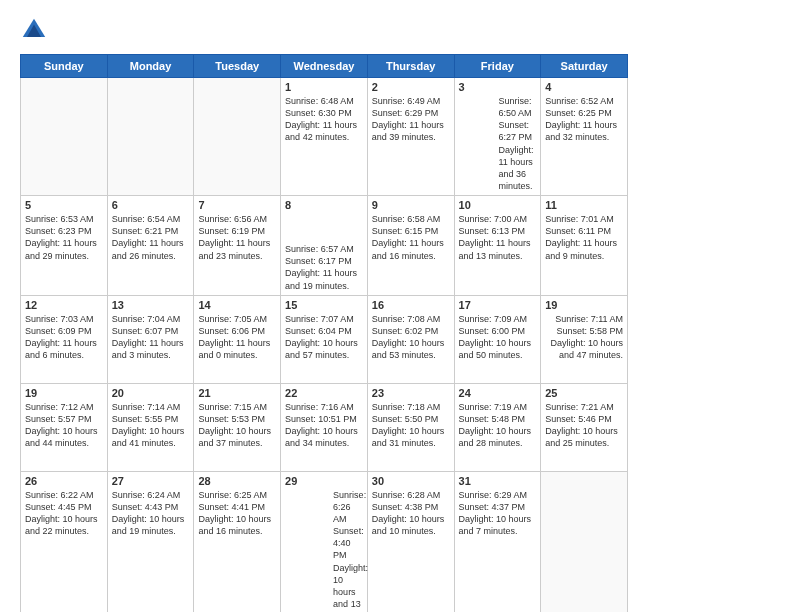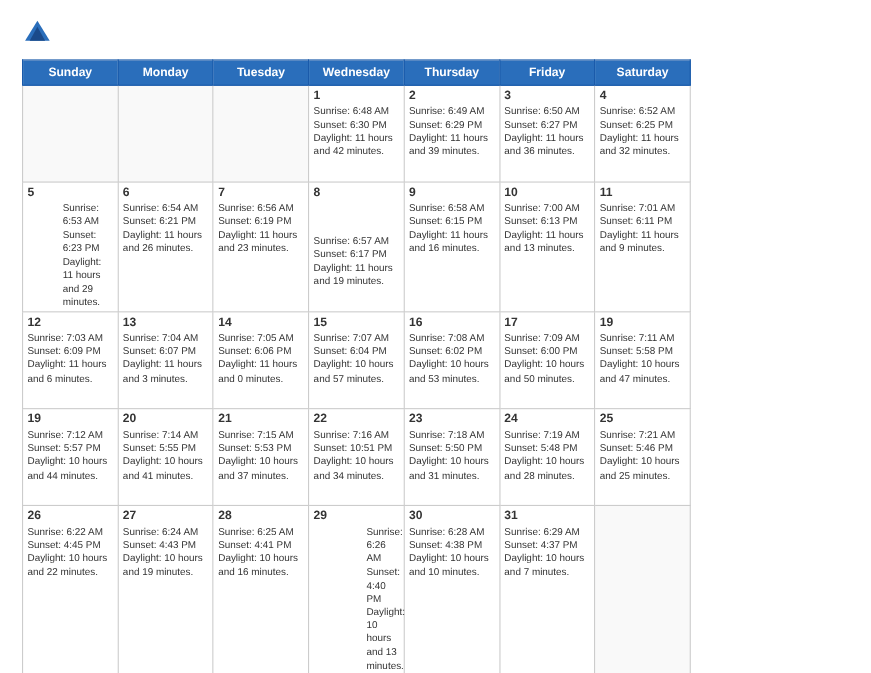--- a/index.html
+++ b/index.html
@@ -146,37 +146,37 @@
           </td>
           <td>
             <span class="day-num">2</span>
             <div class="day-info" style="white-space: pre-line;">Sunrise: 6:49 AM
 Sunset: 6:29 PM
 Daylight: 11 hours
 and 39 minutes.</div>
           </td>
           <td>
             <span class="day-num">3</span>
-            <div class="day-info" style="white-space: pre-line;">Sunrise: 6:50 AM
+            <div class="day-info" style="white-space: pre-line; margin-left: 40px;">Sunrise: 6:50 AM
 Sunset: 6:27 PM
 Daylight: 11 hours
 and 36 minutes.</div>
           </td>
           <td>
             <span class="day-num">4</span>
             <div class="day-info" style="white-space: pre-line;">Sunrise: 6:52 AM
 Sunset: 6:25 PM
 Daylight: 11 hours
 and 32 minutes.</div>
           </td>
         </tr>
         <tr>
           <td>
             <span class="day-num">5</span>
-            <div class="day-info" style="white-space: pre-line; margin-left: 32px;">Sunrise: 6:53 AM
+            <div class="day-info" style="white-space: pre-line;">Sunrise: 6:53 AM
 Sunset: 6:23 PM
 Daylight: 11 hours
 and 29 minutes.</div>
           </td>
           <td>
             <span class="day-num">6</span>
             <div class="day-info" style="white-space: pre-line;">Sunrise: 6:54 AM
 Sunset: 6:21 PM
 Daylight: 11 hours
 and 26 minutes.</div>
@@ -255,21 +255,21 @@
           </td>
           <td>
             <span class="day-num">17</span>
             <div class="day-info" style="white-space: pre-line;">Sunrise: 7:09 AM
 Sunset: 6:00 PM
 Daylight: 10 hours
 and 50 minutes.</div>
           </td>
           <td>
             <span class="day-num">19</span>
-            <div class="day-info" style="white-space: pre-line;">Sunrise: 7:11 AM
+            <div class="day-info" style="white-space: pre-line; text-align: right;">Sunrise: 7:11 AM
 Sunset: 5:58 PM
 Daylight: 10 hours
 and 47 minutes.</div>
           </td>
         </tr>
         <tr>
           <td>
             <span class="day-num">19</span>
             <div class="day-info" style="white-space: pre-line;">Sunrise: 7:12 AM
 Sunset: 5:57 PM

